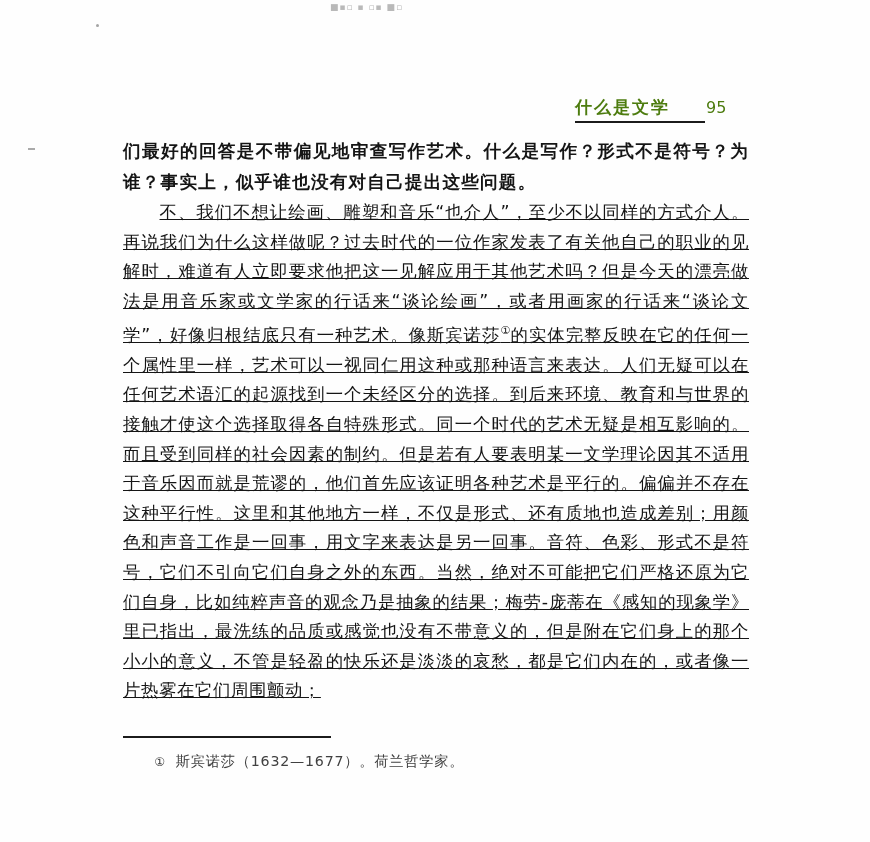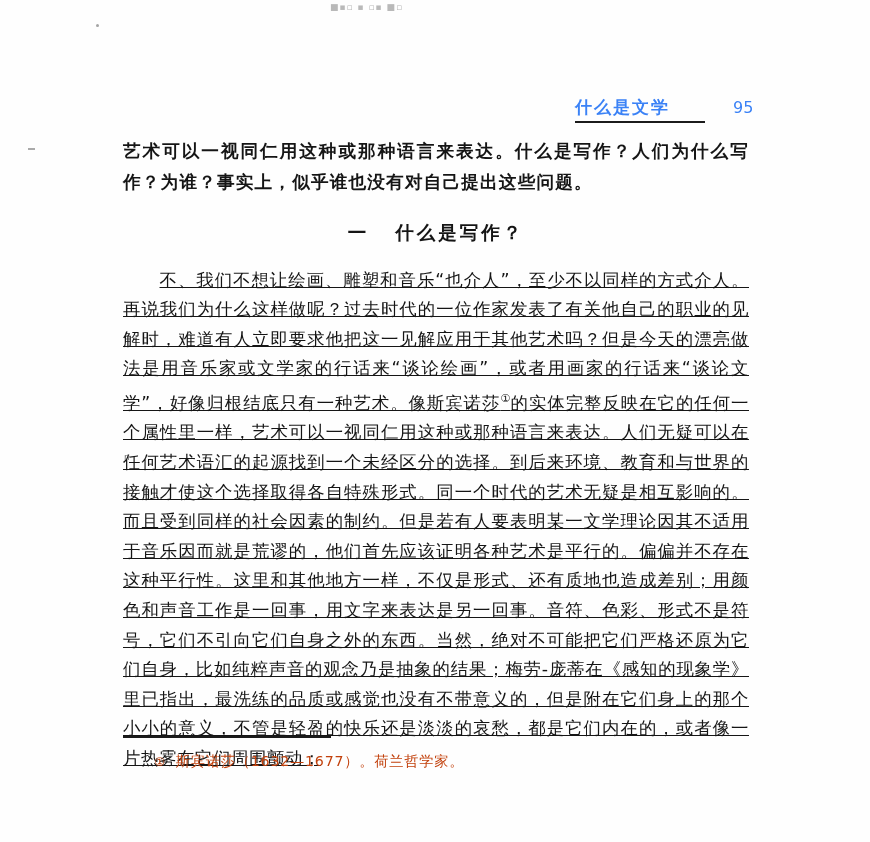--- a/index.html
+++ b/index.html
@@ -42,25 +42,25 @@
   }
   .dot-a { left: 96px; top: 24px; width: 3px; height: 3px; border-radius: 50%; opacity: .8; }
   .dash-b { left: 28px; top: 148px; width: 7px; height: 2px; opacity: .75; }
 
   .running-head {
     position: absolute;
     left: 575px;
     top: 96px;
     display: flex;
     align-items: baseline;
-    gap: 63px;
+    gap: 36px;
     font-size: 17px;
     font-weight: bold;
     letter-spacing: 2px;
-    color: #3b82f6;
+    color: #4d7c0f;
   }
   .running-head .hdr-rule {
     position: absolute;
     left: 0;
     top: 25px;
     width: 130px;
     height: 2px;
     background: #1b1b1b;
   }
   .page-number {
@@ -129,21 +129,21 @@
     width: 208px;
     height: 2px;
     background: #1b1b1b;
     margin-bottom: 12px;
   }
   .footnote {
     font-size: 14.2px;
     line-height: 22px;
     letter-spacing: 0.8px;
     text-indent: 2.2em;
-    color: #c2410c;
+    color: #404040;
   }
   .footnote .fn-mark {
     font-size: 12px;
     margin-right: 10px;
   }
 </style>
 </head>
 <body>
 
 <div class="page">
@@ -152,25 +152,22 @@
   <div class="artifact dot-a"></div>
   <div class="artifact dash-b"></div>
 
   <div class="running-head">
     <div class="hdr-rule"></div>
     <span>什么是文学</span>
     <span class="page-number">95</span>
   </div>
 
   <div class="body-block">
-    <p class="lead">艺术可以一视同仁用这种或那种语言来表达。什么是写作？人们为什么写作？为谁？事实上，似乎谁也没有对自己提出这些问题。</p>
+    <p class="lead">们最好的回答是不带偏见地审查写作艺术。什么是写作？形式不是符号？为谁？事实上，似乎谁也没有对自己提出这些问题。</p>
 
-    <p class="section-title">
-      <span class="sec-num">一</span><span>什么是写作？</span>
-    </p>
 
     <p class="indent"><span>不、我们不想让绘画、雕塑和音乐“也介人”，至少不以同样的方式介人。再说我们为什么这样做呢？过去时代的一位作家发表了有关他自己的职业的见解时，难道有人立即要求他把这一见解应用于其他艺术吗？但是今天的漂亮做法是用音乐家或文学家的行话来“谈论绘画”，或者用画家的行话来“谈论文学”，好像归根结底只有一种艺术。像斯宾诺莎</span><span class="sup">①</span><span>的实体完整反映在它的任何一个属性里一样，艺术可以一视同仁用这种或那种语言来表达。人们无疑可以在任何艺术语汇的起源找到一个未经区分的选择。到后来环境、教育和与世界的接触才使这个选择取得各自特殊形式。同一个时代的艺术无疑是相互影响的。而且受到同样的社会因素的制约。但是若有人要表明某一文学理论因其不适用于音乐因而就是荒谬的，他们首先应该证明各种艺术是平行的。偏偏并不存在这种平行性。这里和其他地方一样，不仅是形式、还有质地也造成差别；用颜色和声音工作是一回事，用文字来表达是另一回事。音符、色彩、形式不是符号，它们不引向它们自身之外的东西。当然，绝对不可能把它们严格还原为它们自身，比如纯粹声音的观念乃是抽象的结果；梅劳-庞蒂在《感知的现象学》里已指出，最洗练的品质或感觉也没有不带意义的，但是附在它们身上的那个小小的意义，不管是轻盈的快乐还是淡淡的哀愁，都是它们内在的，或者像一片热雾在它们周围颤动；</span></p>
   </div>
 
   <div class="stray-mark">n</div>
 
   <div class="footnote-wrap">
     <div class="footnote-rule"></div>
     <div class="footnote">
       <span class="fn-mark">①</span><span>斯宾诺莎（1632—1677）。荷兰哲学家。</span>

